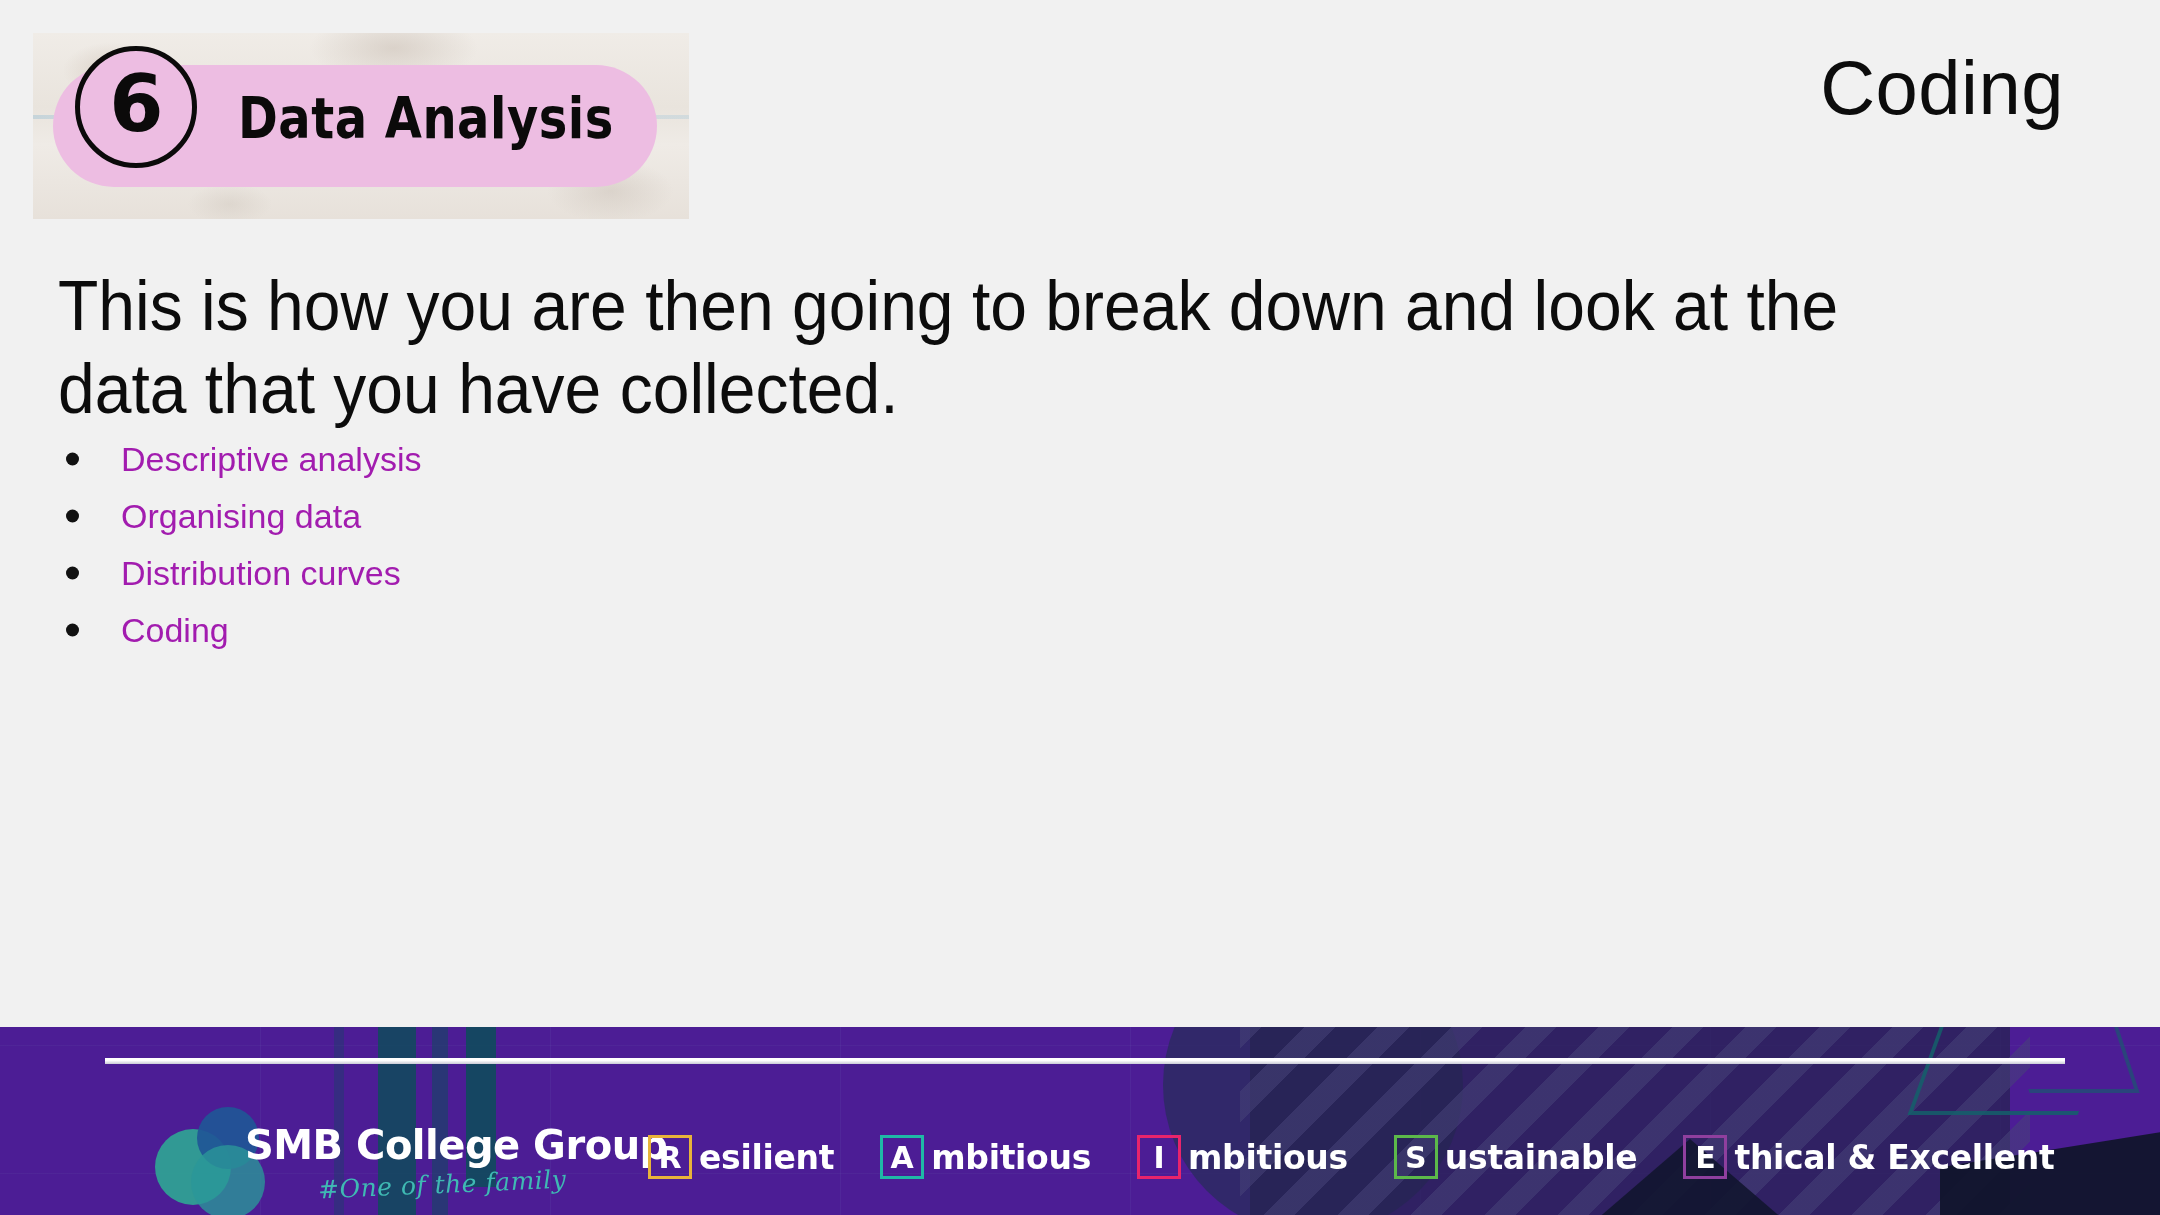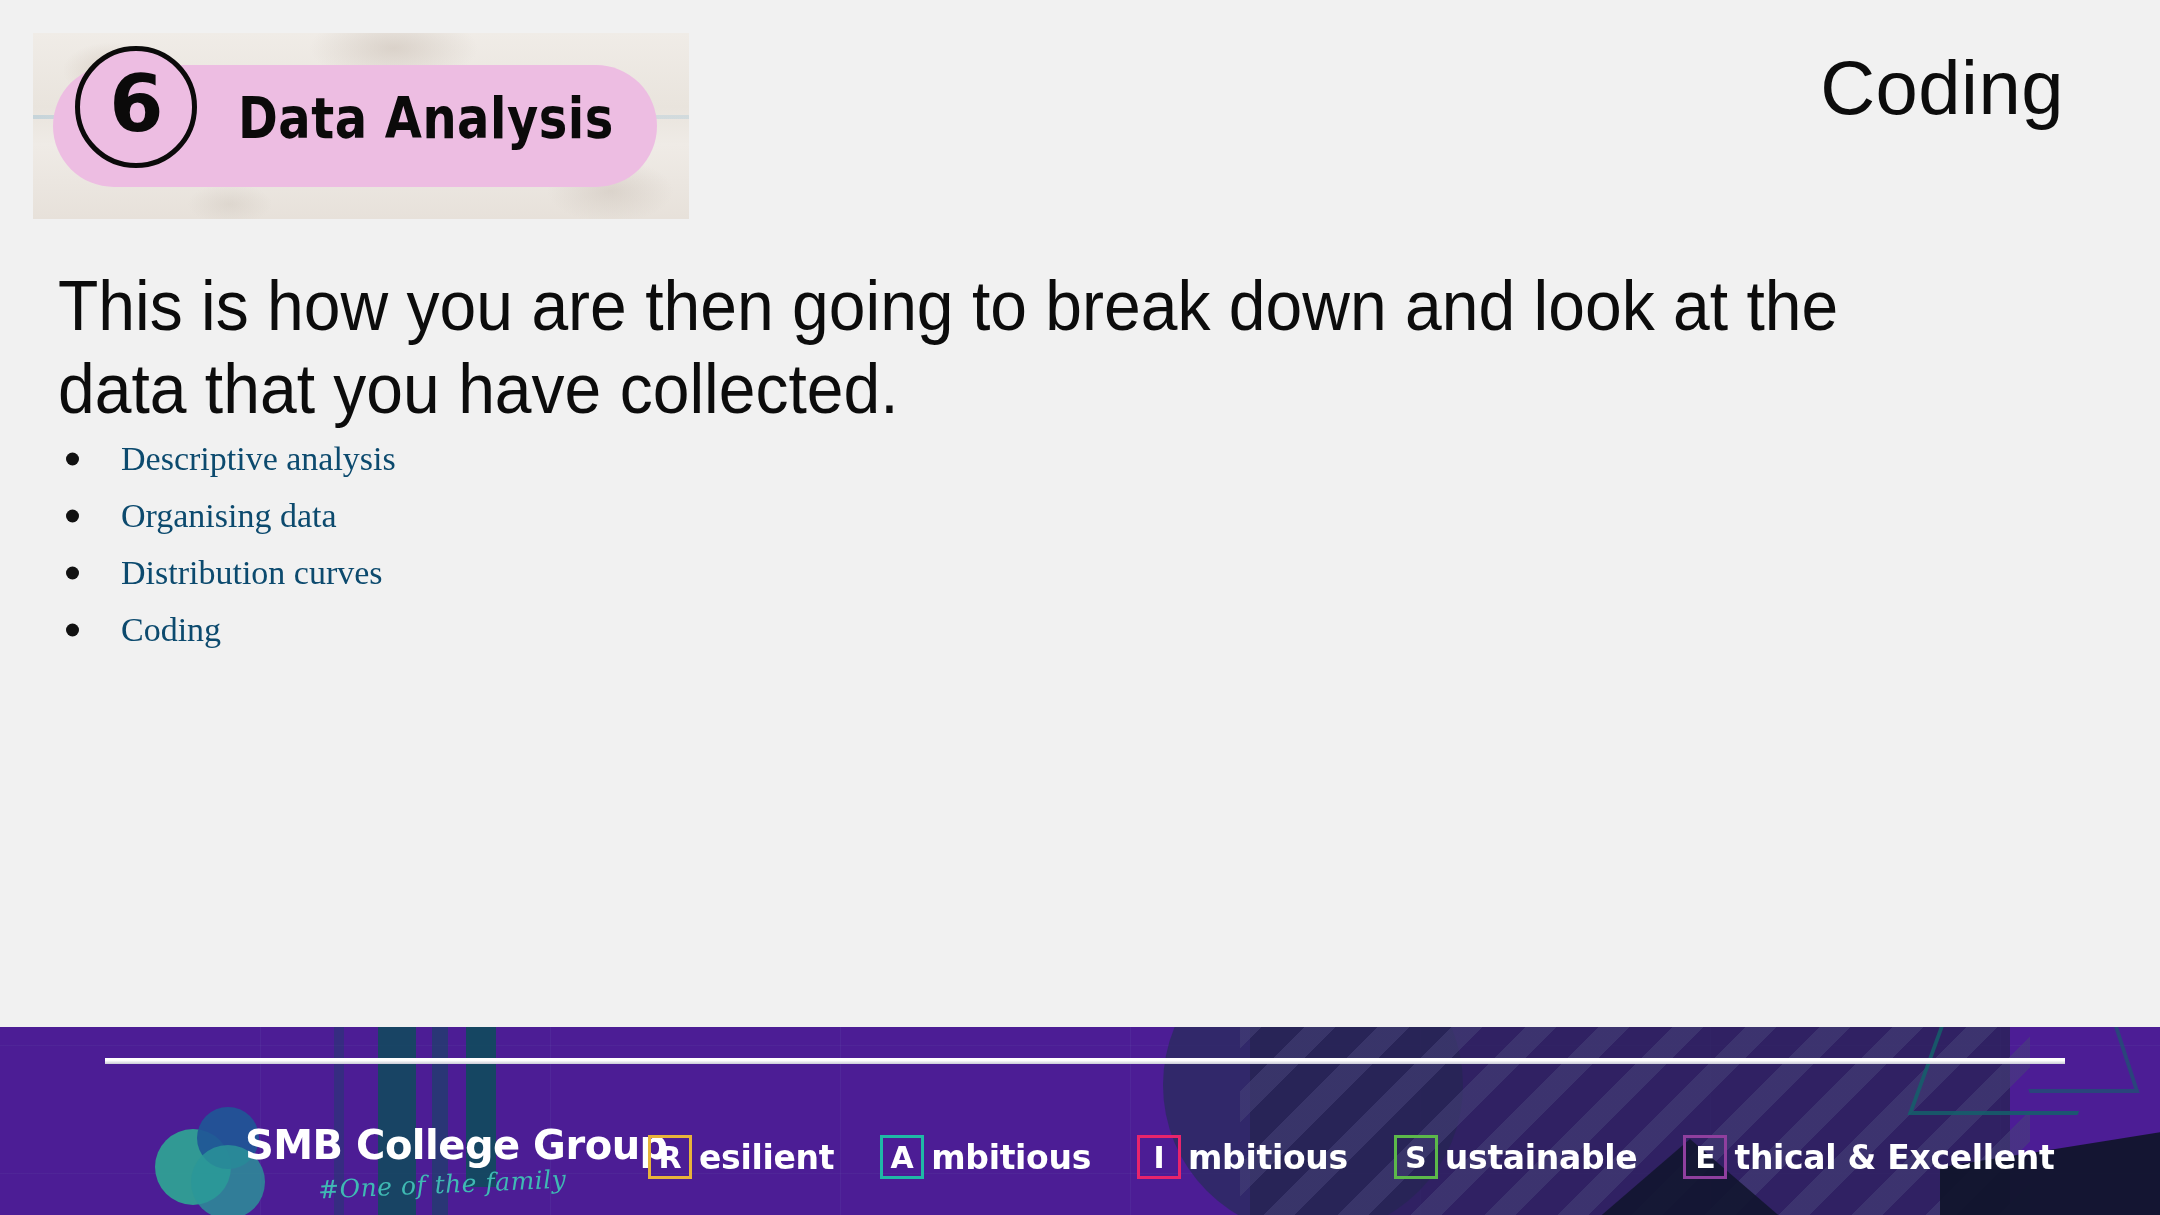--- a/index.html
+++ b/index.html
@@ -77,24 +77,24 @@
     font-family:"Liberation Sans Narrow","Liberation Sans", sans-serif;
     font-size:71px; line-height:1.17; color:#0c0c0c;
     font-weight:400;
     transform:scaleX(.93); transform-origin:left top;
   }
 
   
   .bullets{ position:absolute; left:58px; top:440px; width:1200px; }
   .bullet{
     position:relative; padding-left:63px;
-    font-size:34px; line-height:1; color:#0c4a6e;
+    font-size:34px; line-height:1; color:#a21caf;
     margin-bottom:19px;
     height:38px;
-    display:flex; align-items:center;font-family:Liberation Serif, serif;
+    display:flex; align-items:center;
   }
   .bullet .dot{
     position:absolute; left:8px; top:50%;
     transform:translateY(-50%);
     width:13px; height:13px; border-radius:50%;
     background:#111;
   }
   .bullet.spaced{ margin-top:30px; }
 
   

